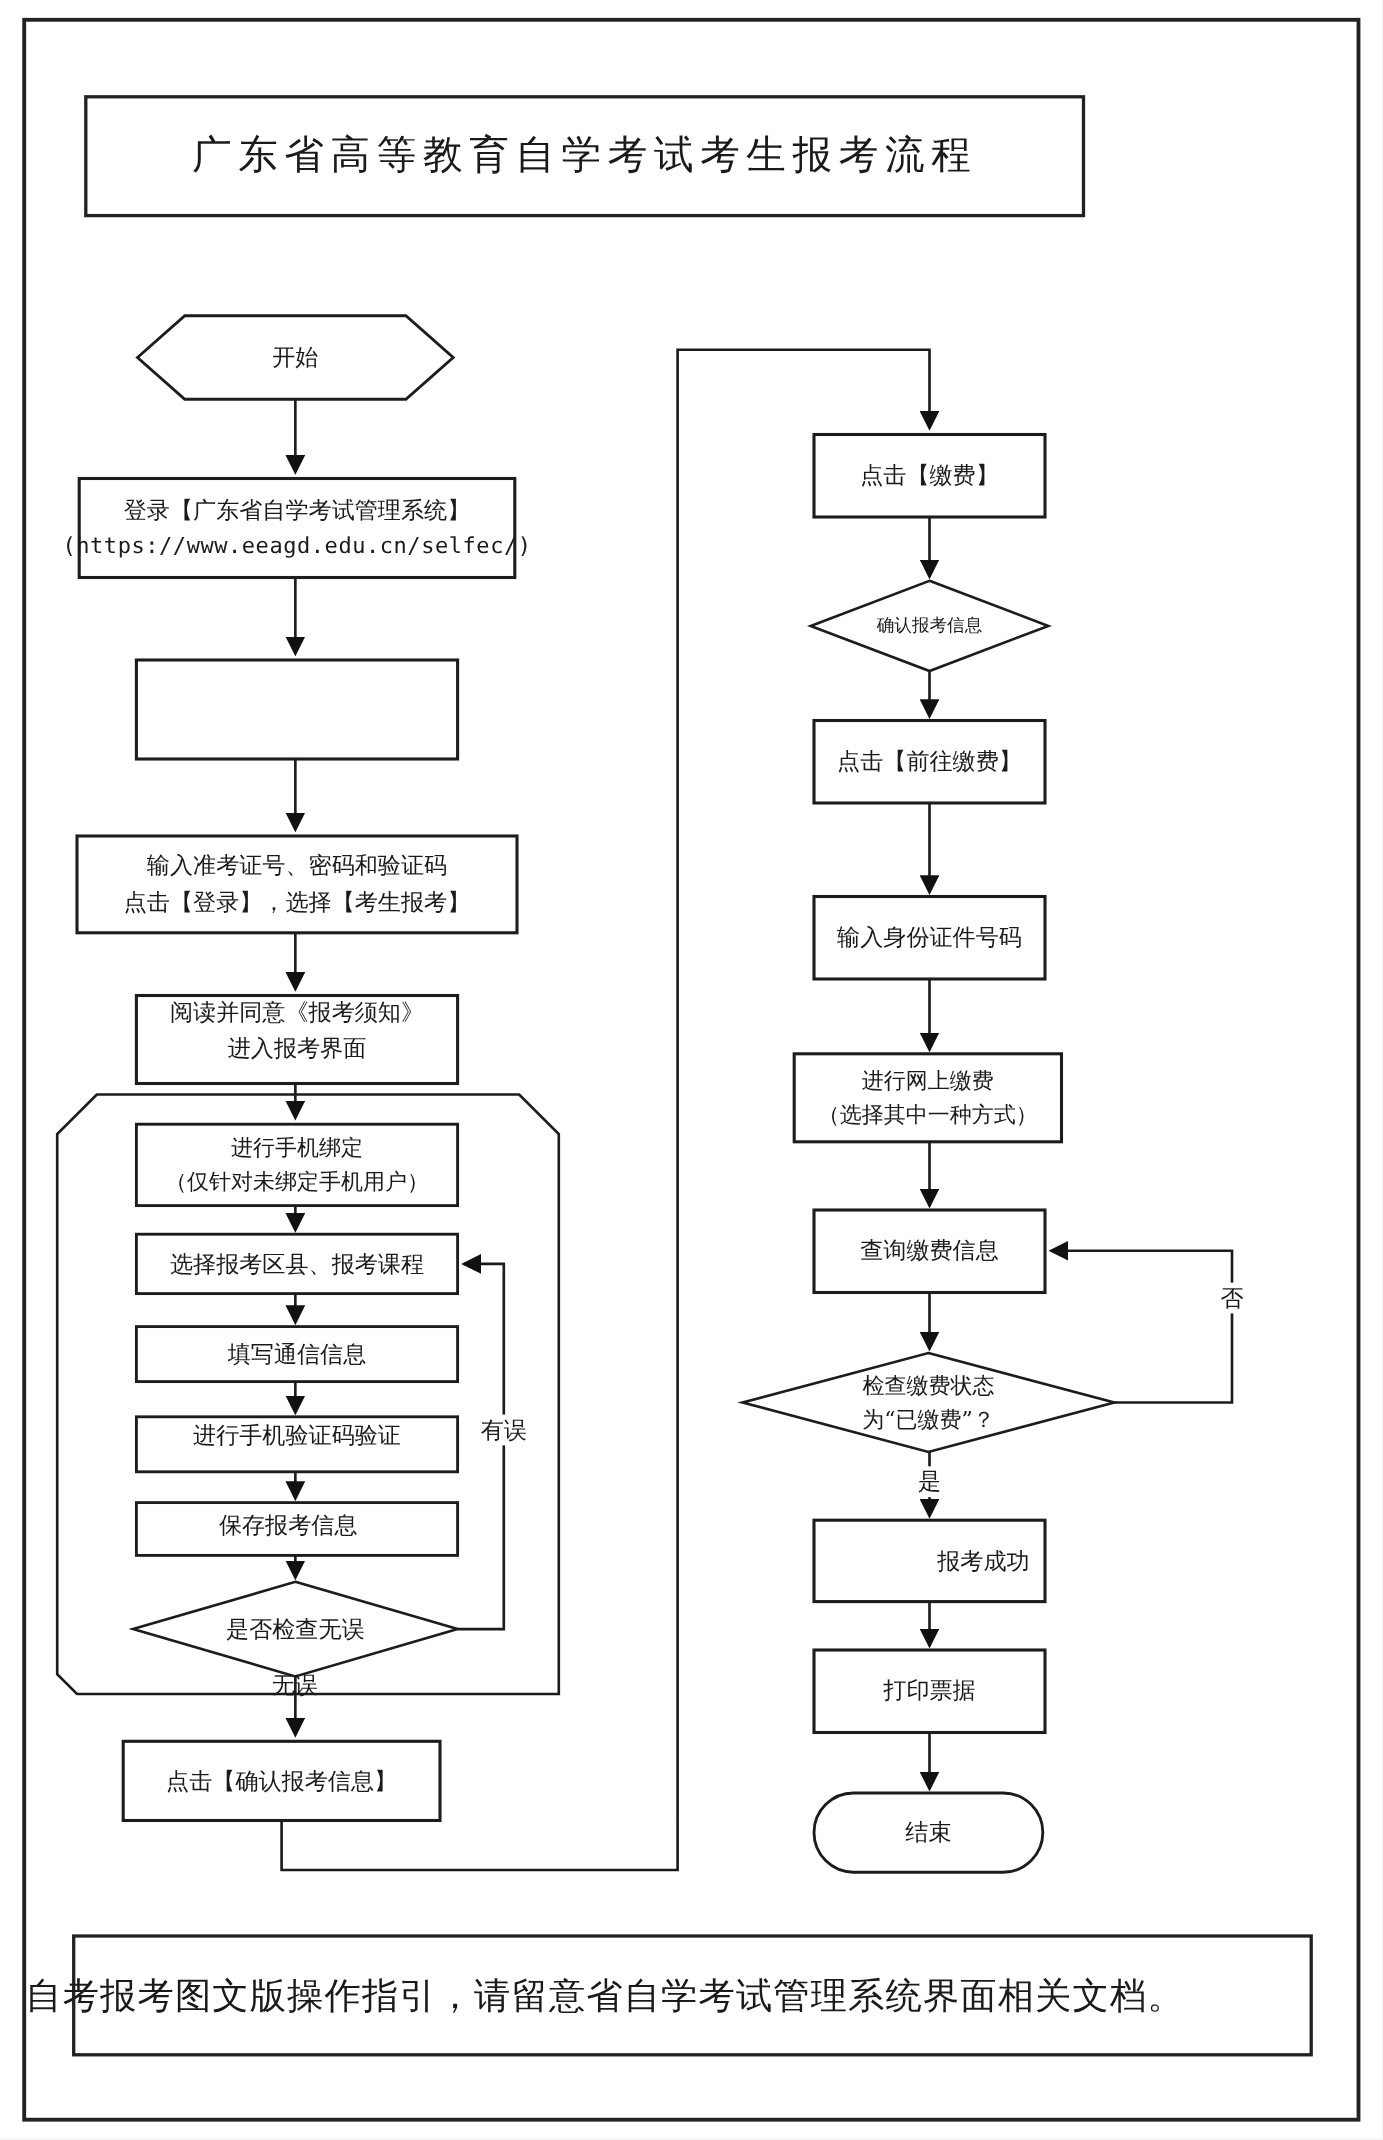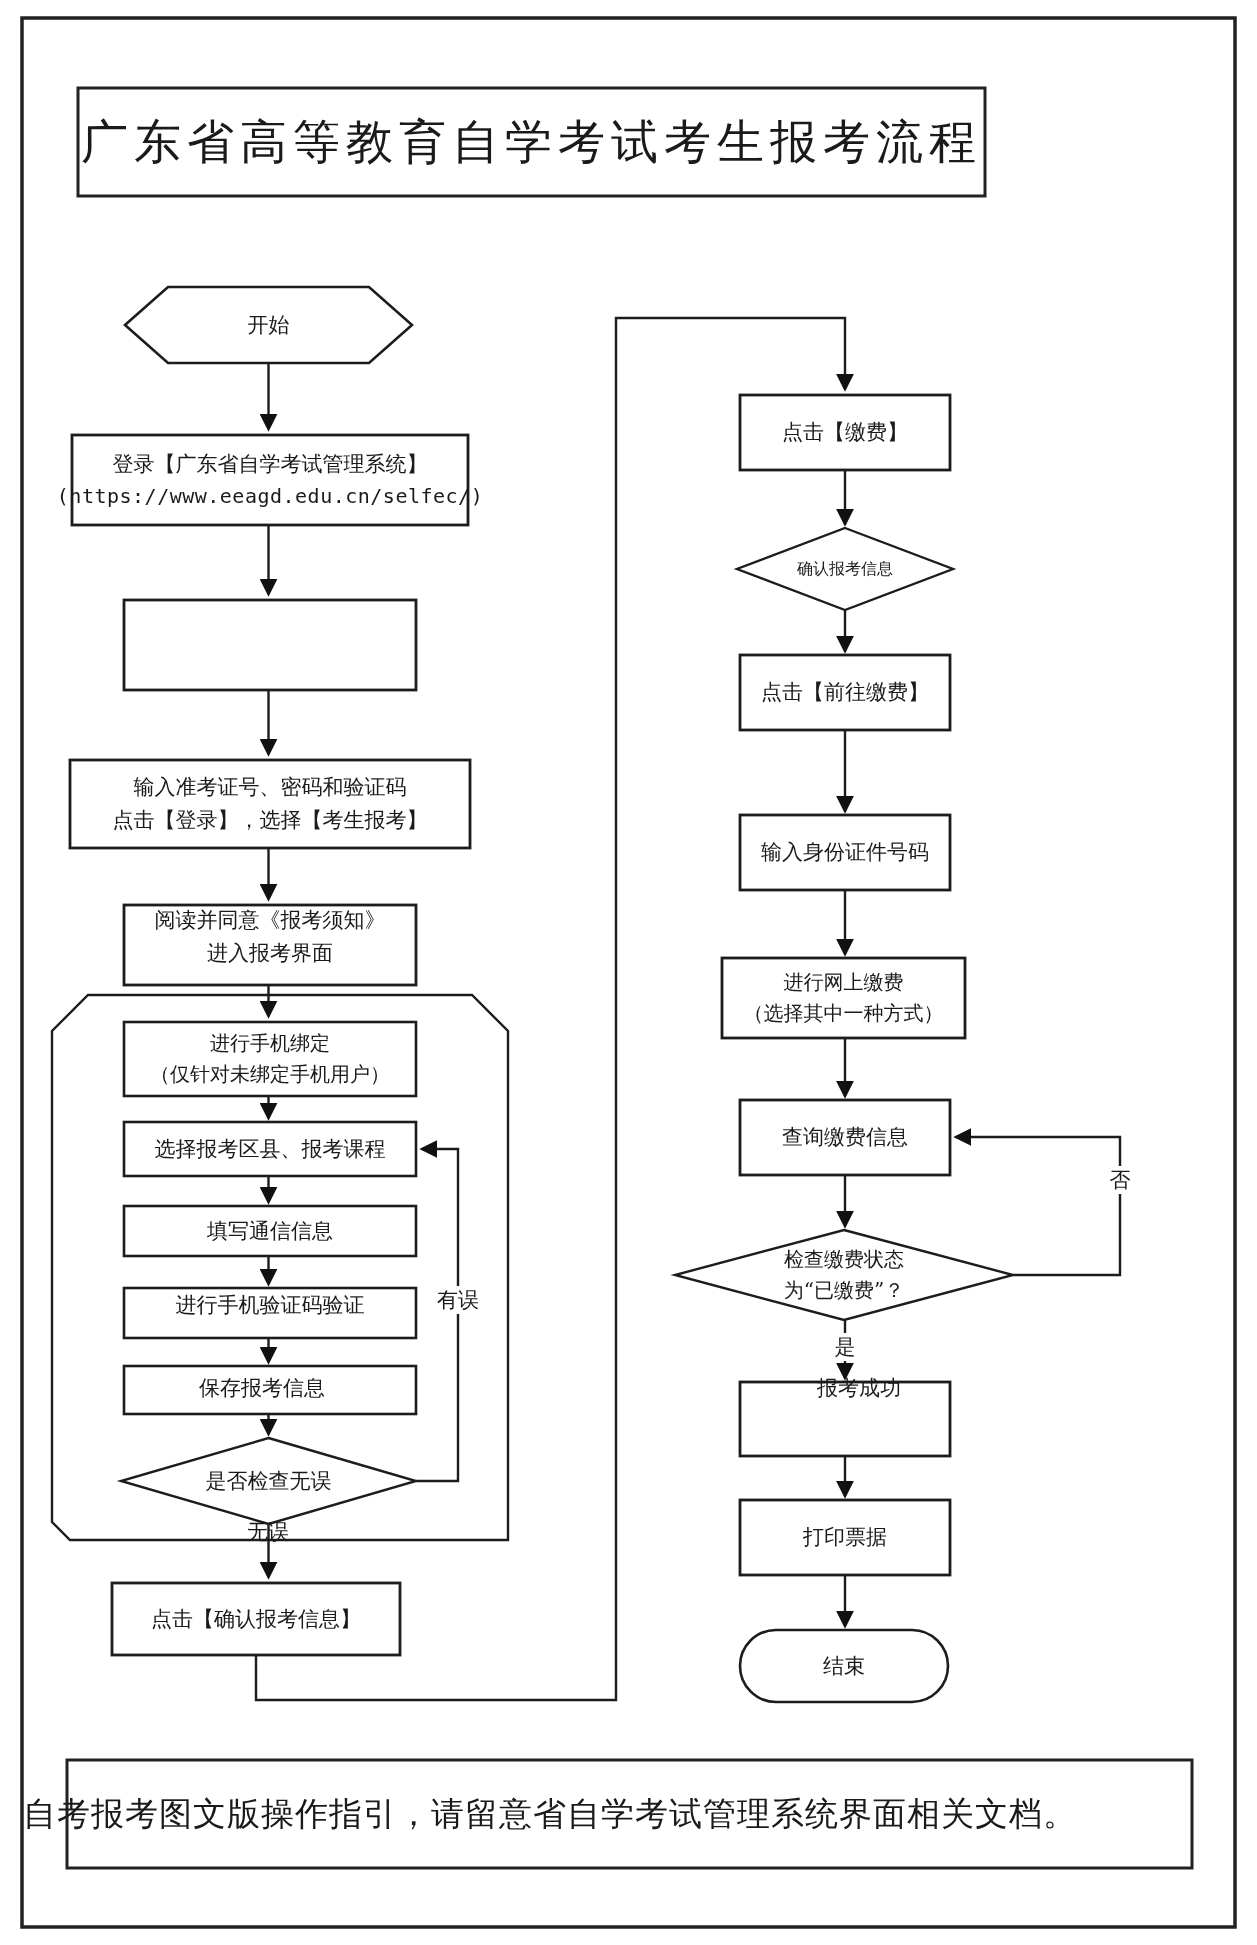--- a/index.html
+++ b/index.html
@@ -18,21 +18,21 @@
     display:flex;flex-direction:column;
     align-items:center;justify-content:center;
     text-align:center;
     font-size:21px;line-height:1.55;
     color:#1a1a1a;
     pointer-events:none;
     white-space:nowrap;
   }
   .lbl .sub{font-size:20px;}
   .mono{font-family:"DejaVu Sans Mono","Liberation Mono",monospace;font-size:20px;letter-spacing:0.5px;}
-  .title-lbl{font-size:47px;letter-spacing:6px;}
+  .title-lbl{font-size:36px;letter-spacing:6px;}
   .footer-lbl{font-size:33px;letter-spacing:1px;}
   .edge-lbl{
     position:absolute;
     transform:translate(-50%,-50%);
     background:#ffffff;
     padding:0 3px;
     font-size:21px;
     pointer-events:none;
   }
   .edge-lbl.bare{background:transparent;}
@@ -186,21 +186,21 @@
   <div class="lbl" style="left:740px;top:1100px;width:210px;height:75px;">查询缴费信息</div>
 
   <div class="lbl" style="left:675px;top:1230px;width:338px;height:90px;font-size:20px;">
     <span>检查缴费状态</span>
     <span>为“已缴费”？</span>
   </div>
 
   <div class="edge-lbl" style="left:1120px;top:1180px;">否</div>
   <div class="edge-lbl" style="left:845px;top:1347px;">是</div>
 
-  <div class="lbl" style="left:740px;top:1351px;width:238px;height:74px;">报考成功</div>
+  <div class="lbl" style="left:740px;top:1382px;width:238px;height:74px;padding-left:35px;">报考成功</div>
 
   <div class="lbl" style="left:740px;top:1500px;width:210px;height:75px;">打印票据</div>
 
   <div class="lbl" style="left:740px;top:1630px;width:208px;height:72px;">结束</div>
 
   <div class="lbl footer-lbl" style="left:67px;top:1760px;width:966px;height:108px;">自考报考图文版操作指引，请留意省自学考试管理系统界面相关文档。</div>
 
 </div>
 
 </body></html>

